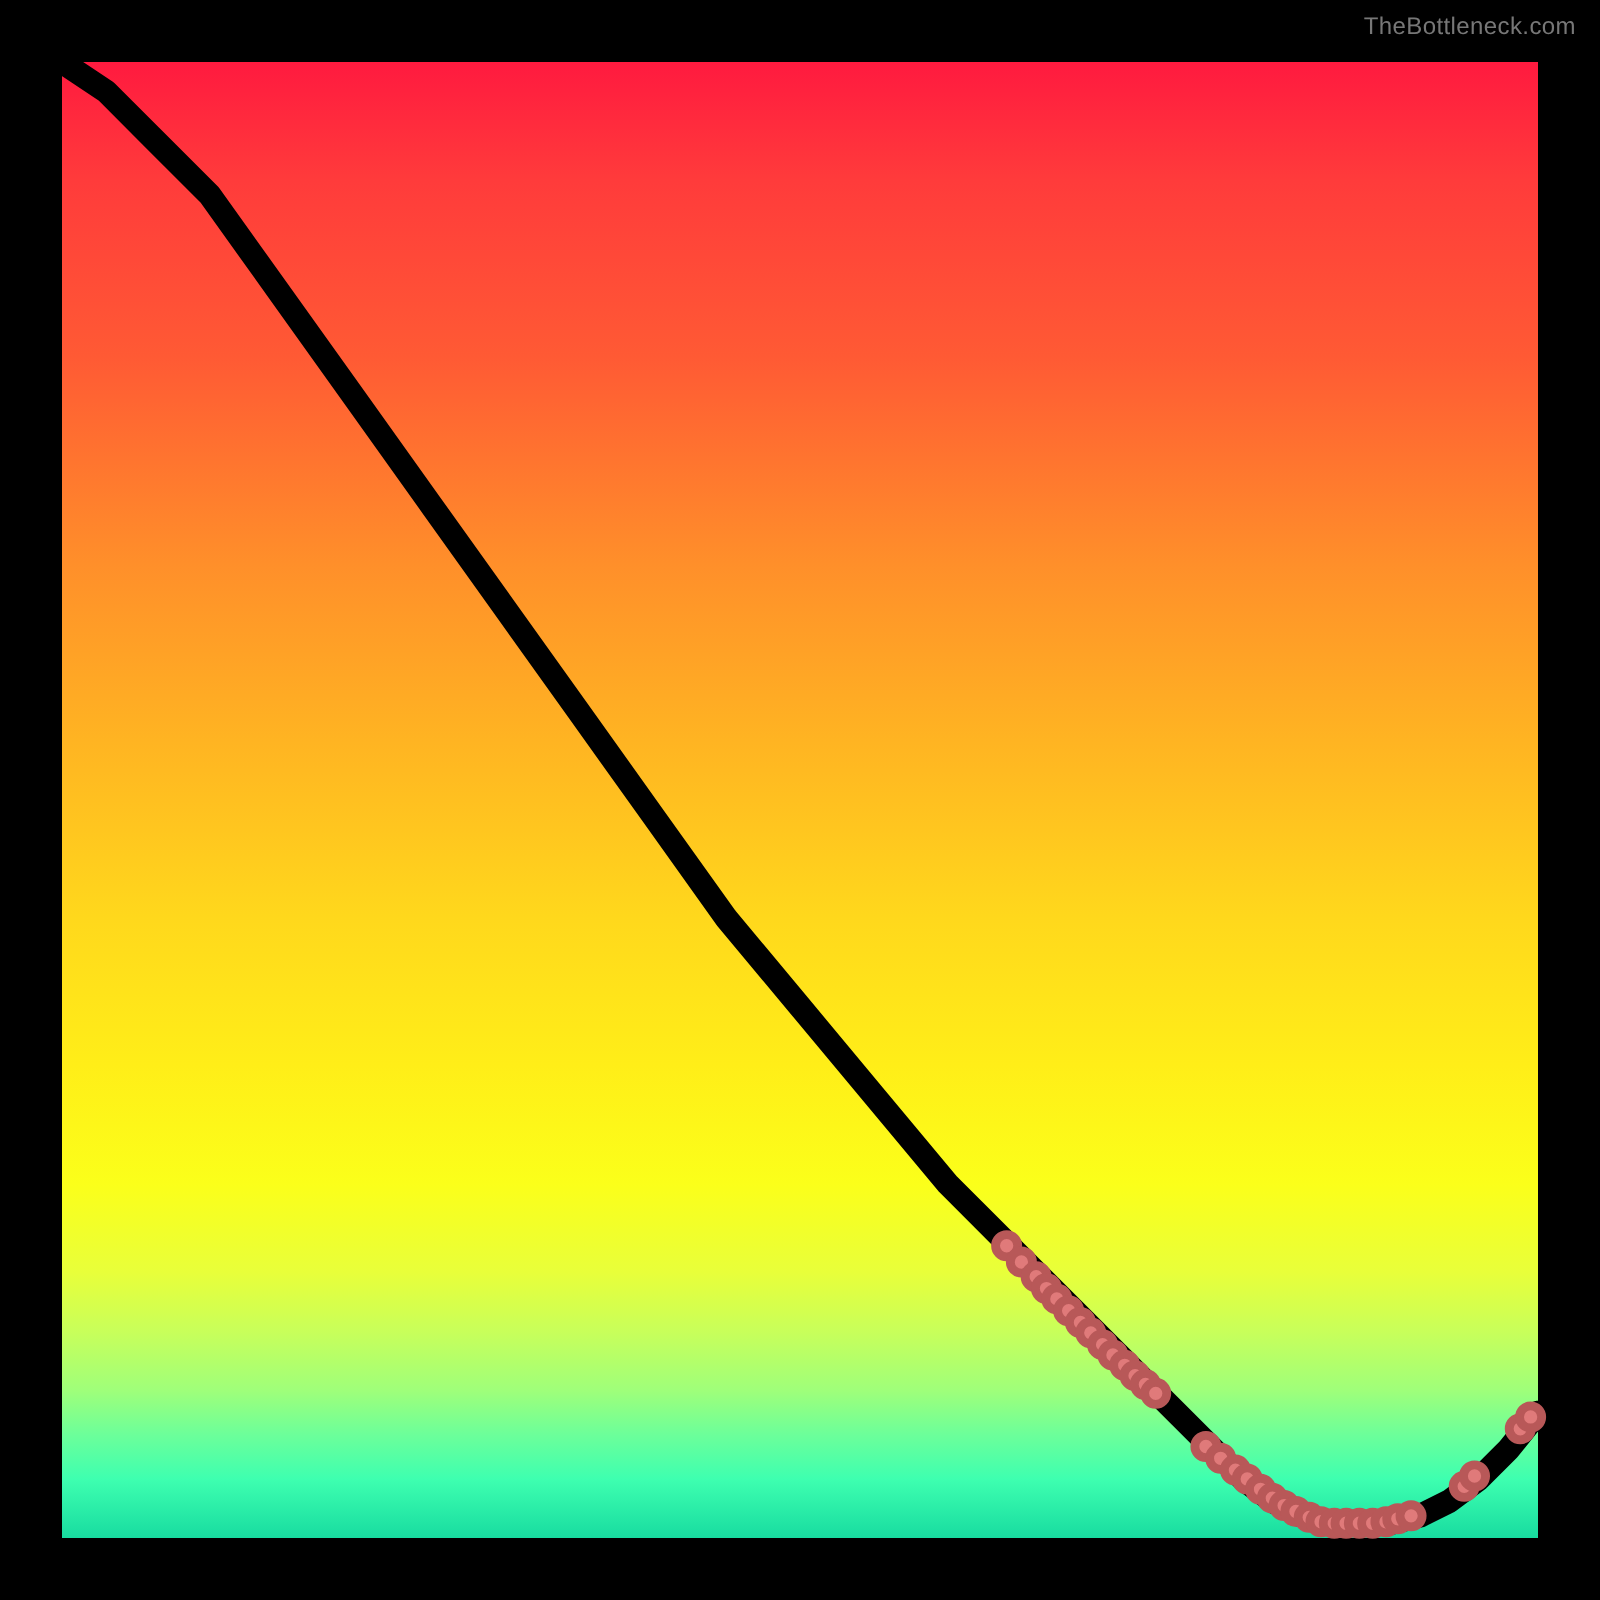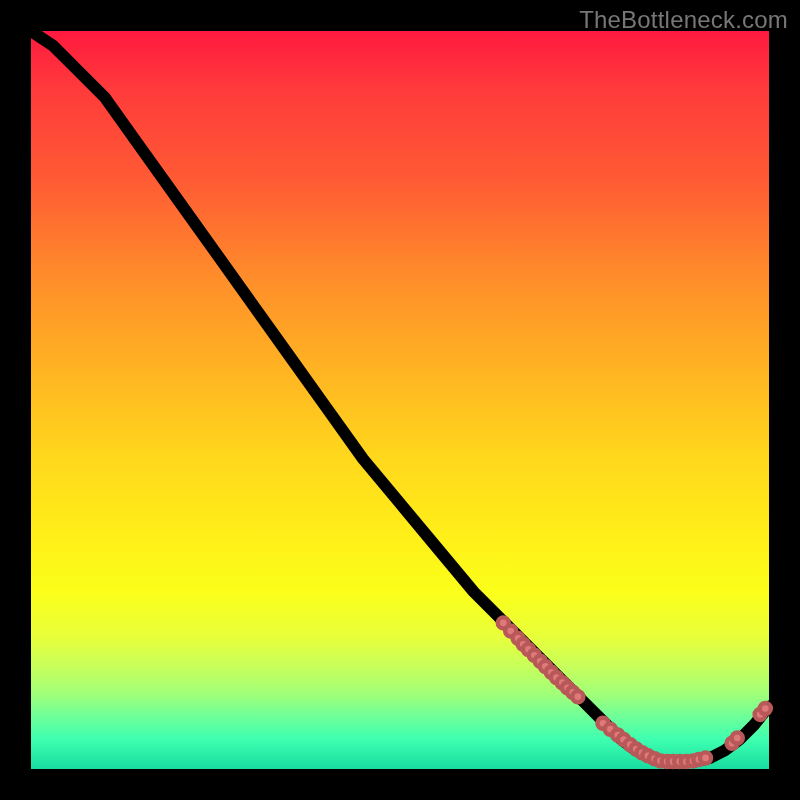--- a/index.html
+++ b/index.html
@@ -15,21 +15,21 @@
     position: relative;
     width: 800px;
     height: 800px;
     background: #000;
   }
   .watermark {
     position: absolute;
     top: 6px;
     right: 12px;
     color: #777;
-    font-size: 24px;
+    font-size: 12px;
     font-weight: 500;
     letter-spacing: 0.2px;
     z-index: 10;
   }
   
   .plot {
     position: absolute;
     left: 31px;
     top: 31px;
     width: 738px;

